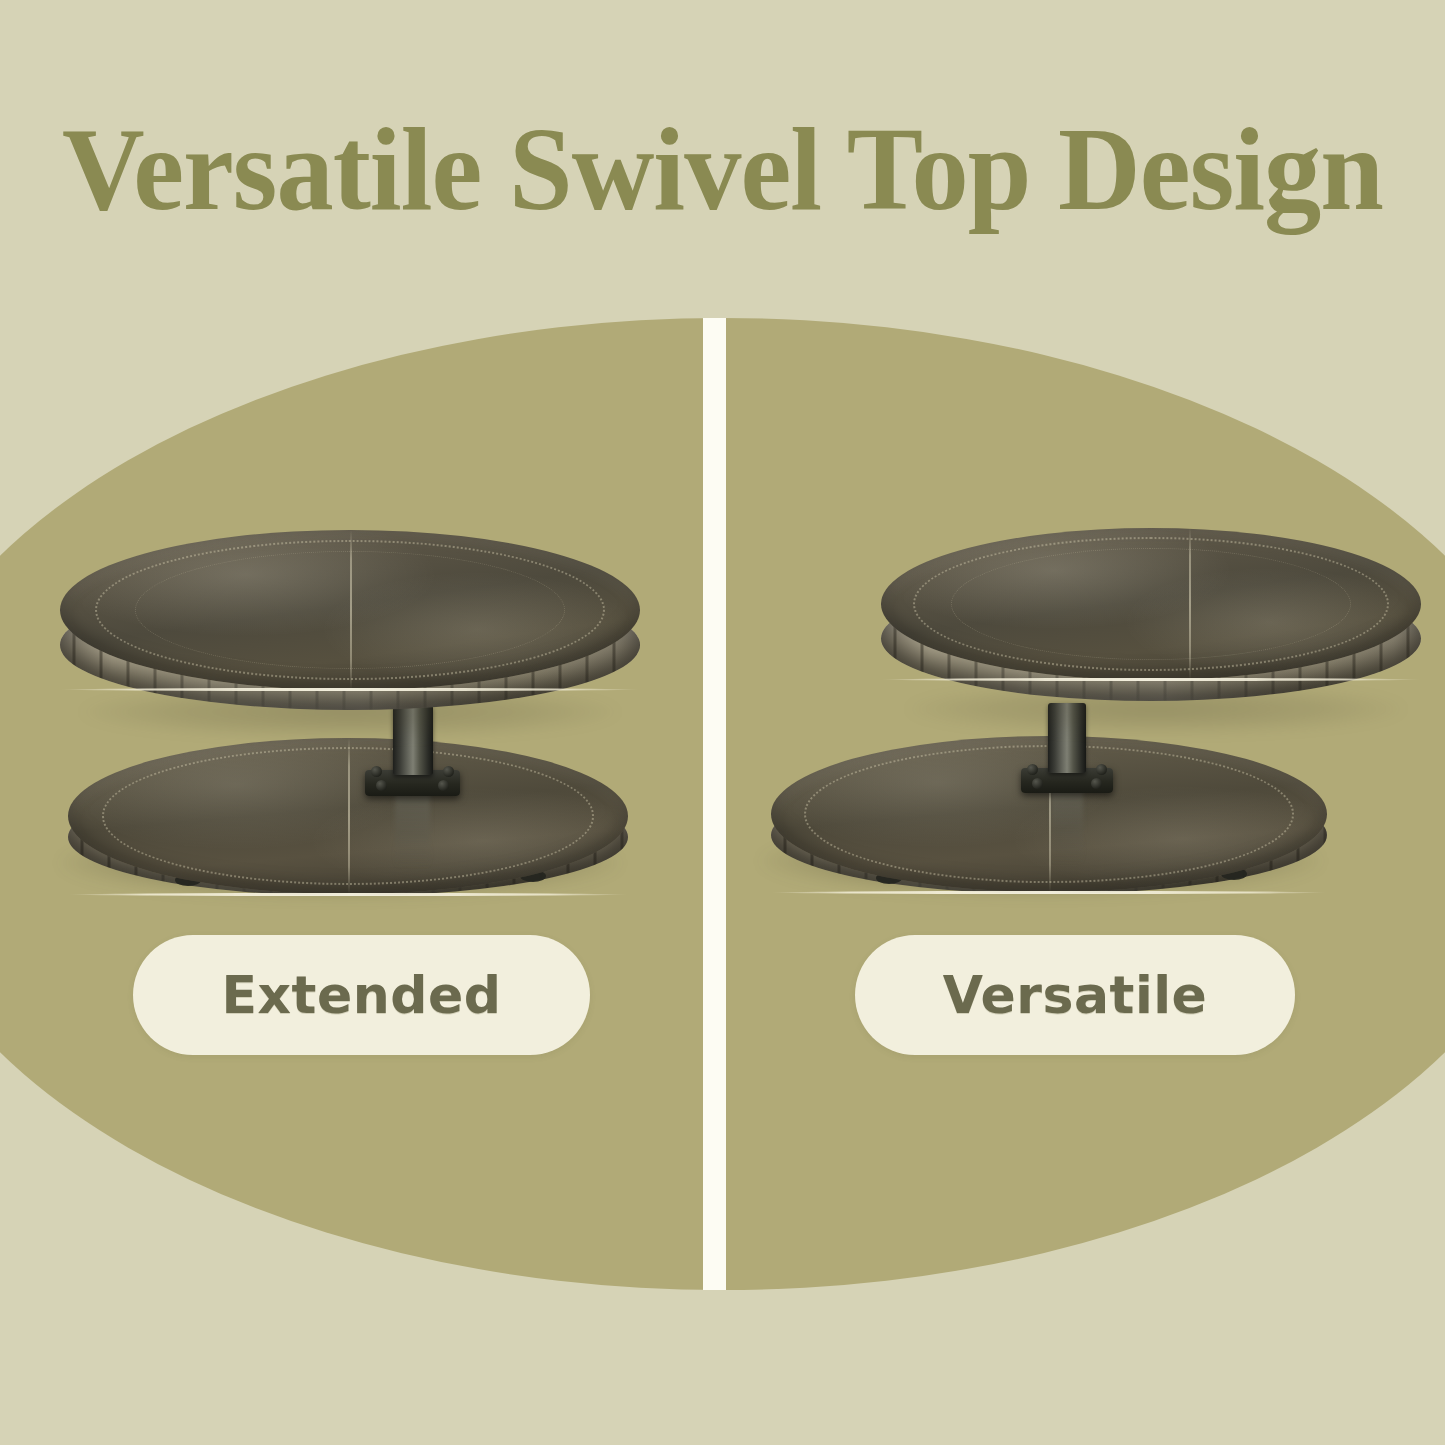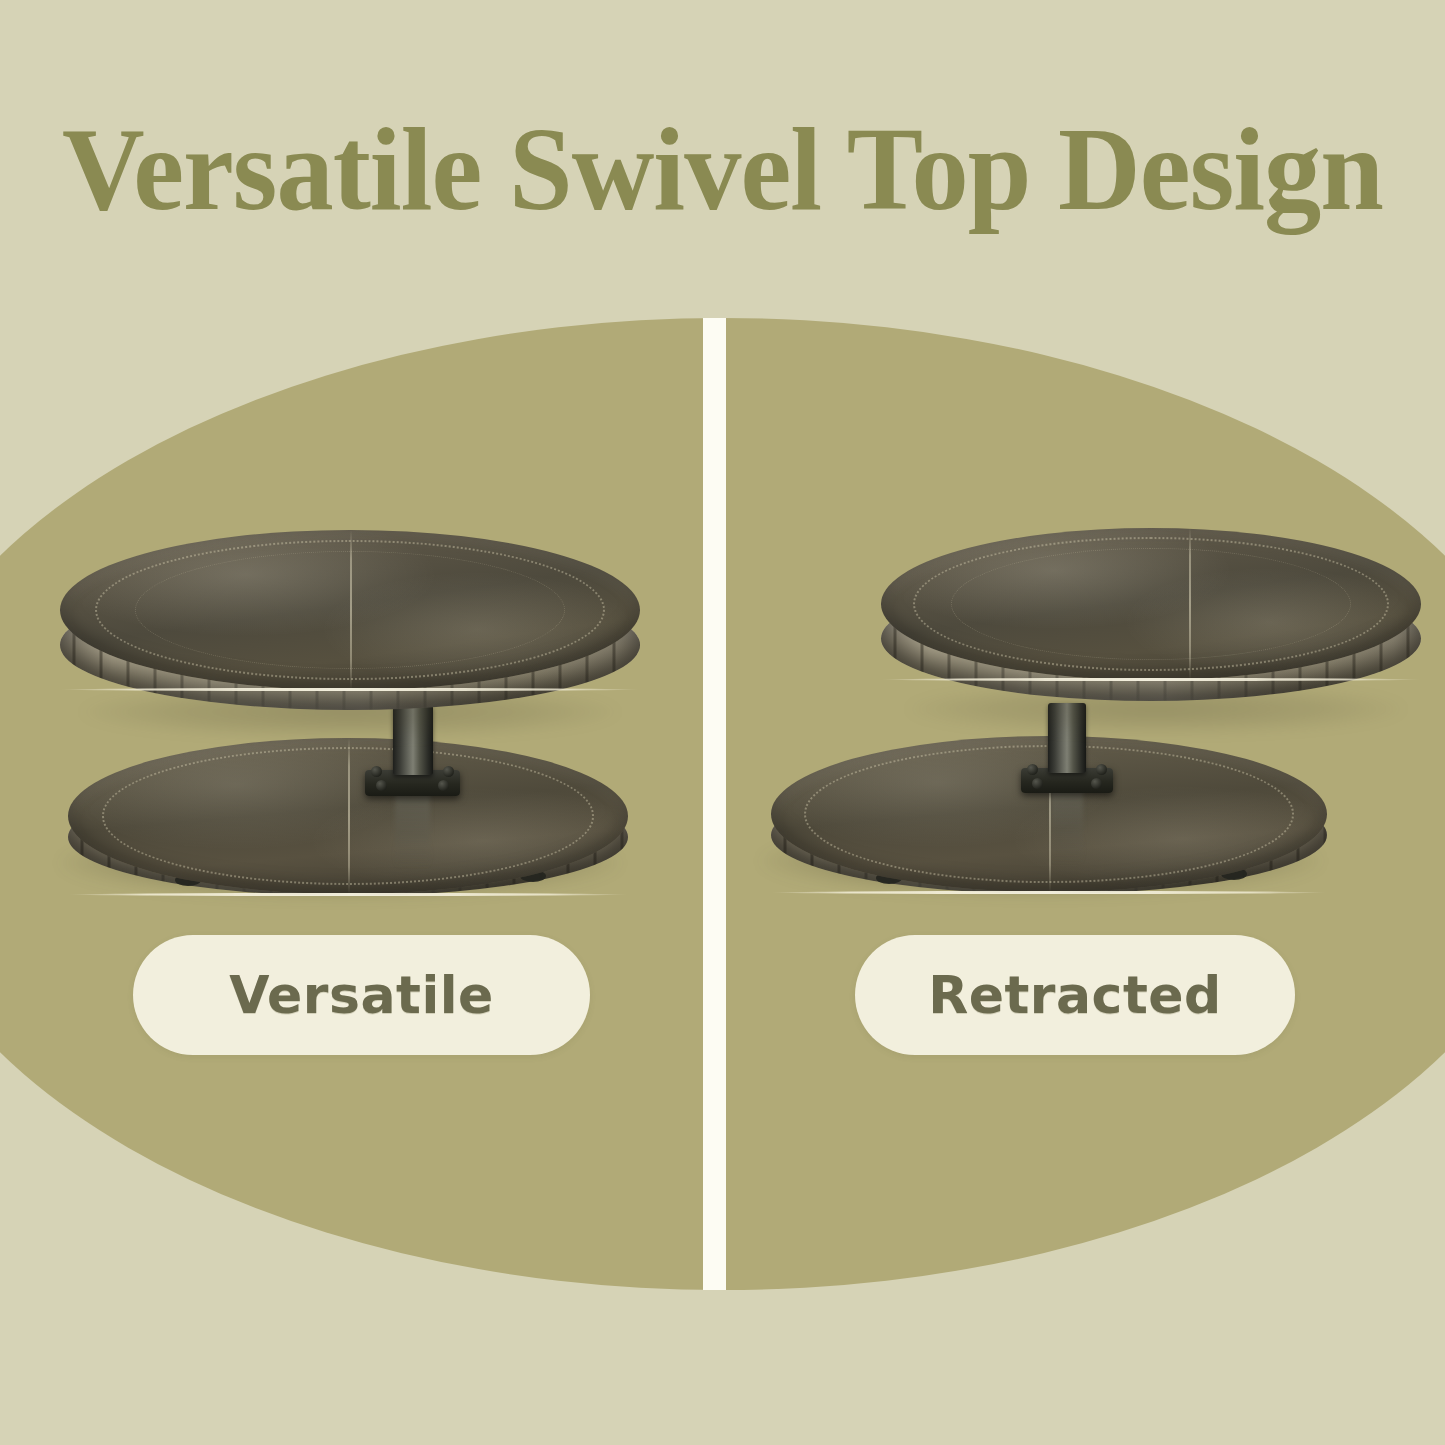--- a/index.html
+++ b/index.html
@@ -237,21 +237,21 @@
       <div class="disc" style="left:60px;top:212px;width:580px;height:160px;">
         <div class="disc-face"></div>
         <div class="rivets"></div>
         <div class="rivets2"></div>
         <div class="seam" style="left:50%;"></div>
         <div class="weld" style="bottom:-1px;"></div>
       </div>
     </div>
 
     <div class="pill pill-left" style="top:617px;">
-      <span class="pill-label">Versatile</span>
+      <span class="pill-label">Extended</span>
     </div>
   </div>
 
   <div class="half half-right">
 
     <div class="shadow" style="left:35px;top:508px;width:560px;height:70px;"></div>
 
     <div class="table">
 
       <div class="rim" style="left:45px;top:458px;width:556px;height:118px;
@@ -287,19 +287,19 @@
       <div class="disc" style="left:155px;top:210px;width:540px;height:152px;">
         <div class="disc-face"></div>
         <div class="rivets"></div>
         <div class="rivets2"></div>
         <div class="seam" style="left:57%;"></div>
         <div class="weld" style="bottom:-1px;"></div>
       </div>
     </div>
 
     <div class="pill pill-right" style="left:129px;top:617px;">
-      <span class="pill-label">Retracted</span>
+      <span class="pill-label">Versatile</span>
     </div>
   </div>
 
   <div class="divider"></div>
 
 </div>
 
 </body></html>

